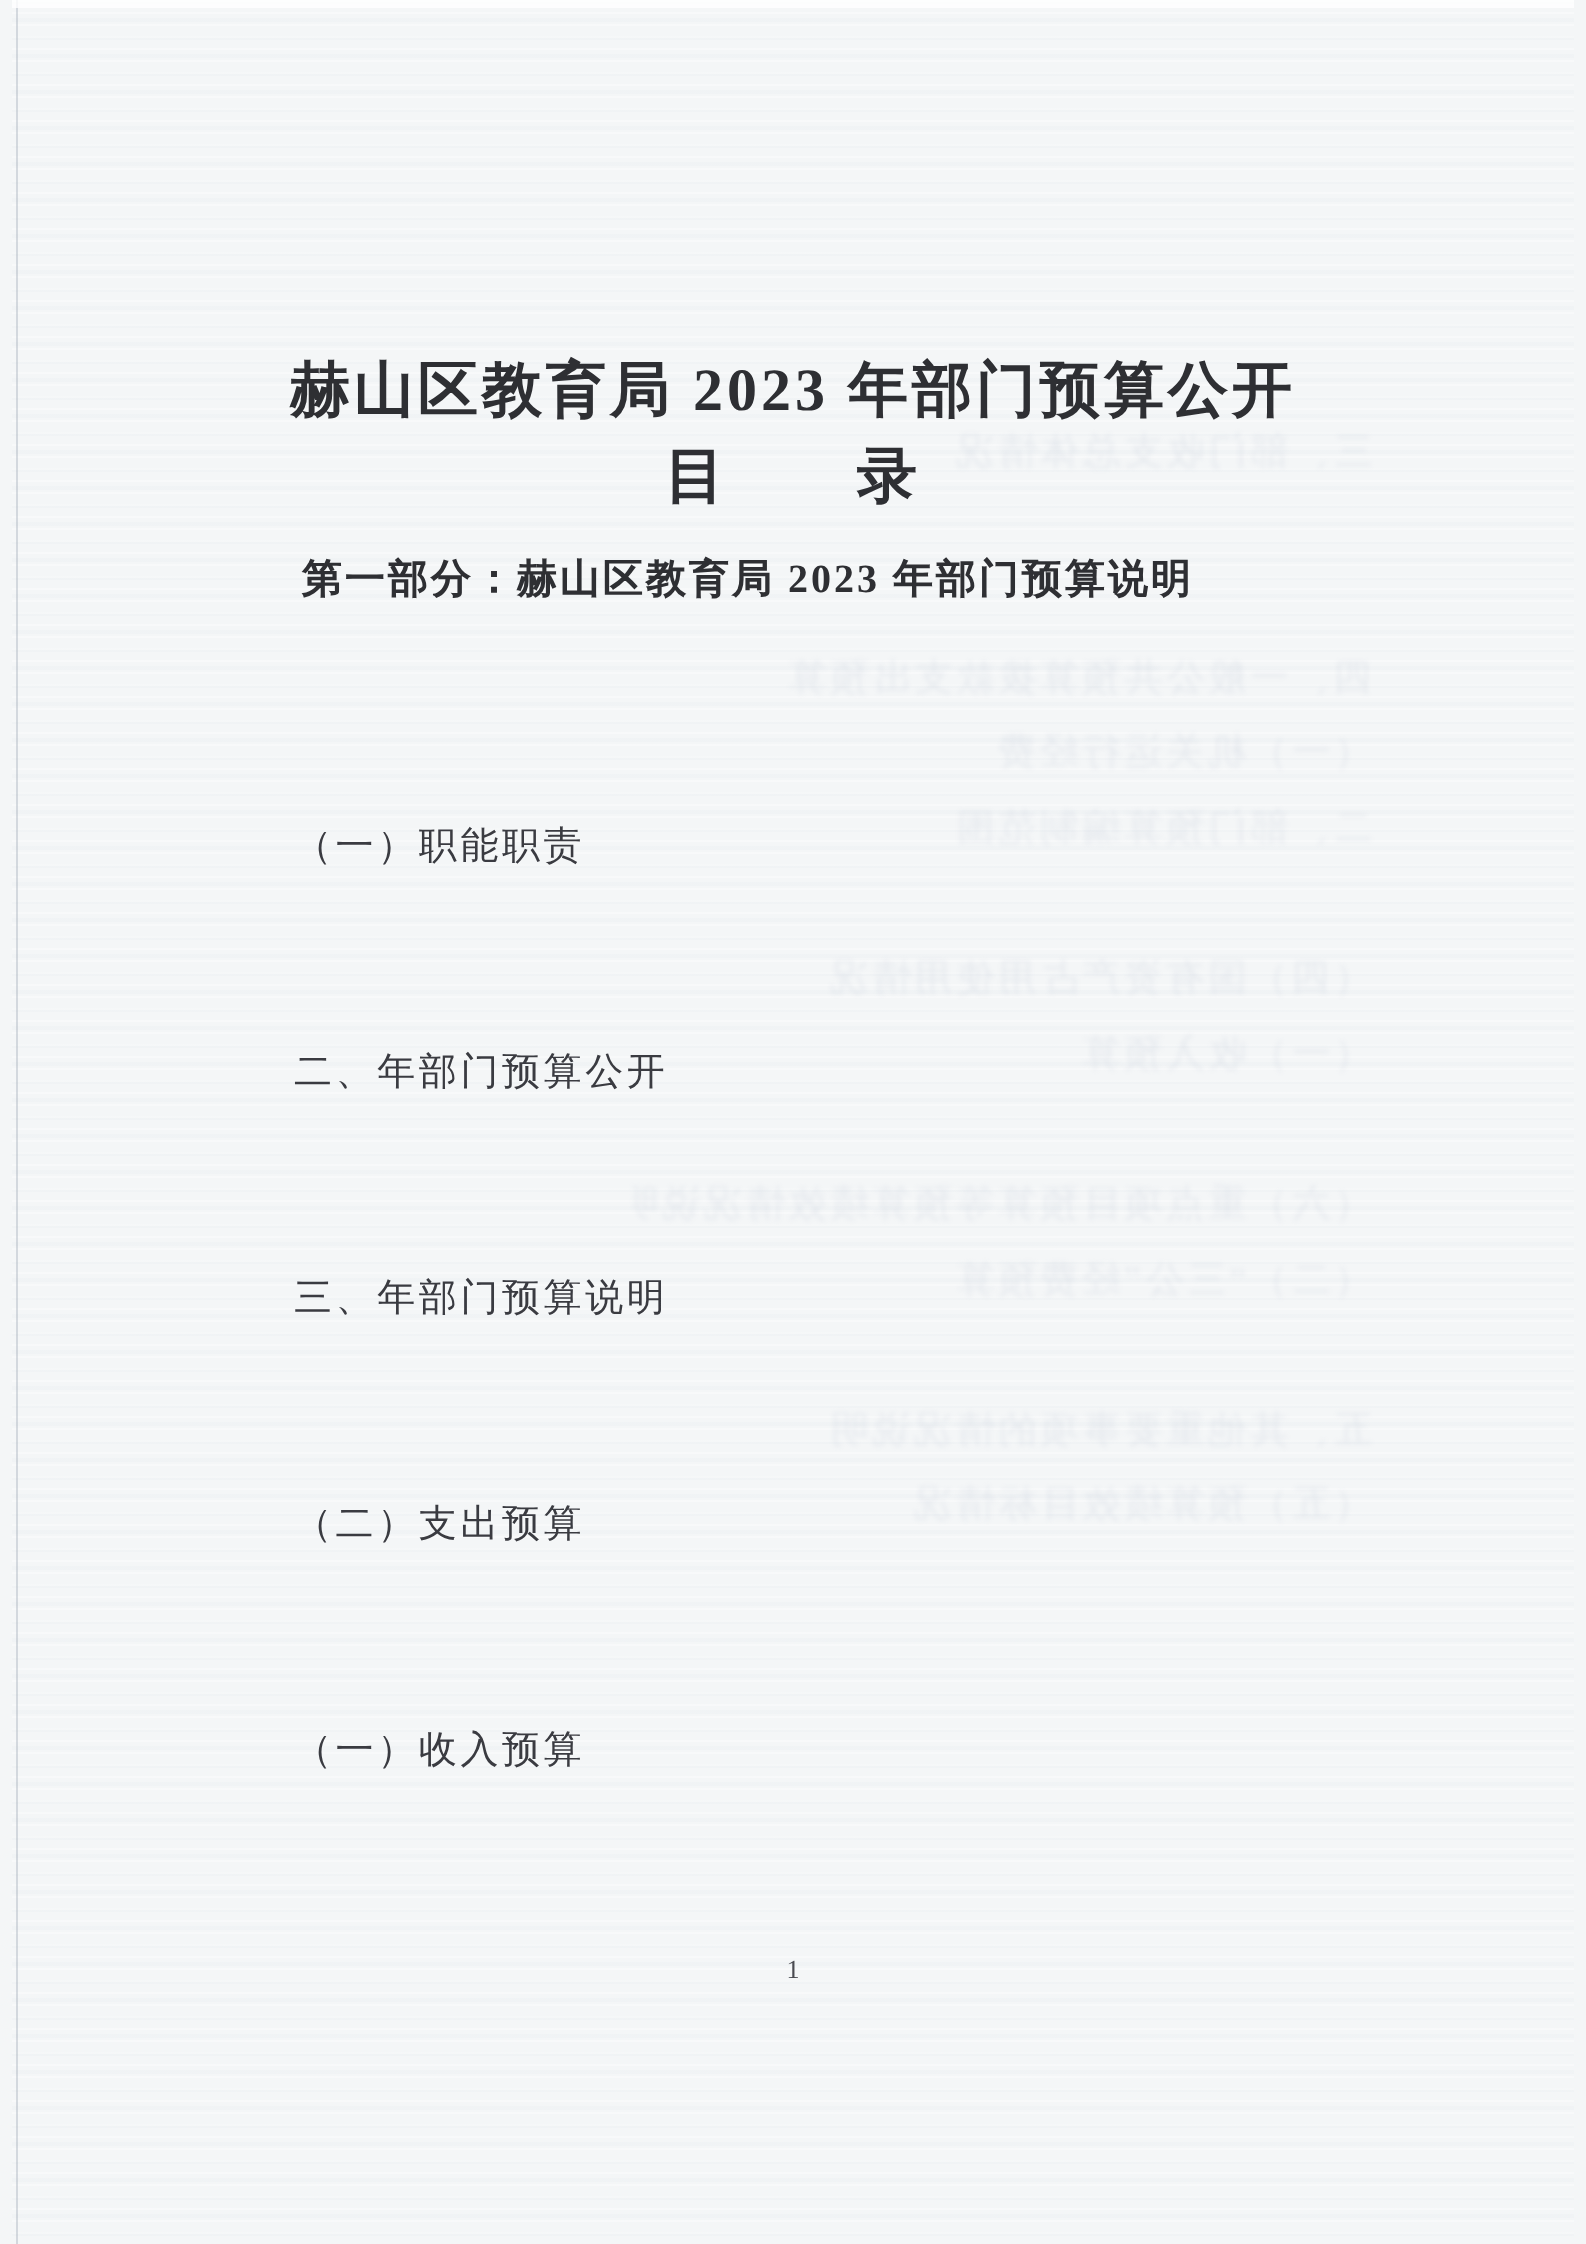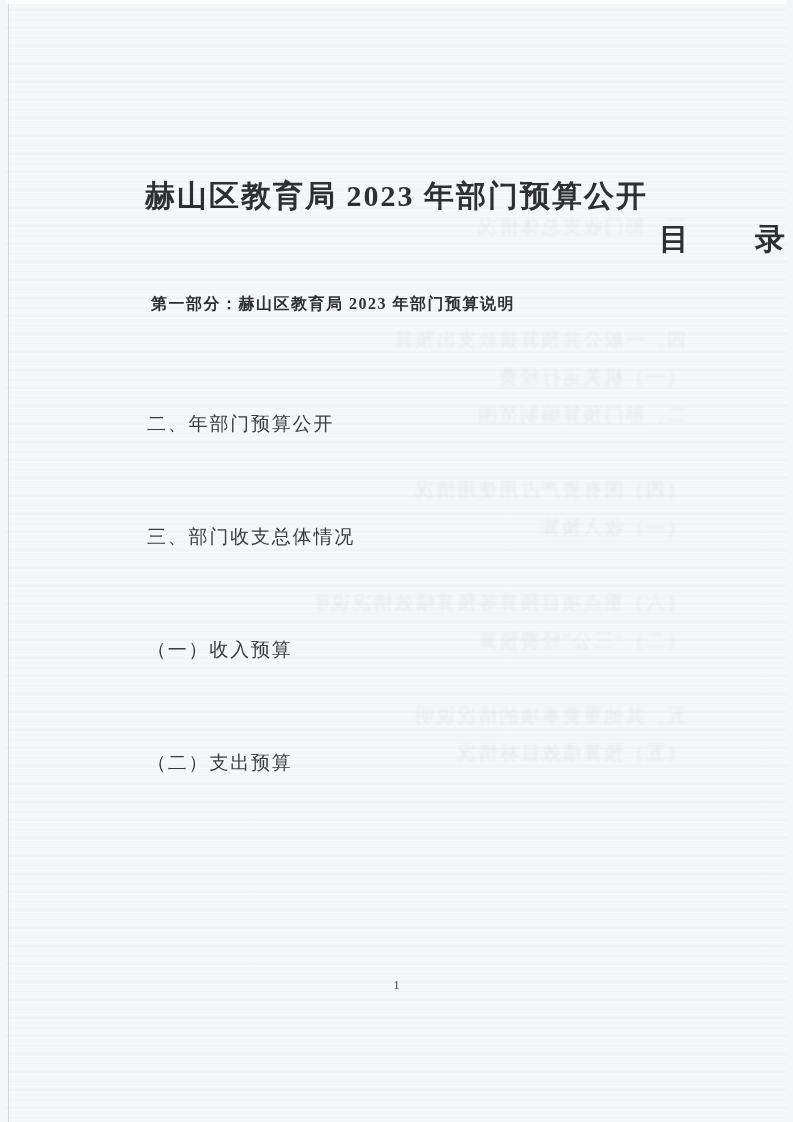--- a/index.html
+++ b/index.html
@@ -69,28 +69,28 @@
     left: 0;
     width: 100%;
     text-align: center;
     font-weight: bold;
     font-size: 30px;
     letter-spacing: 2px;
     line-height: 43px;
     color: #2e2f33;
   }
   .title-block .doc-title { white-space: pre; }
-  .title-block .toc-heading { white-space: pre; text-align: right; }
+  .title-block .toc-heading { white-space: pre; }
 
   .part-heading {
     position: absolute;
-    top: 294px;
+    top: 276px;
     left: 145px;
     font-weight: bold;
-    font-size: 16px;
+    font-size: 20px;
     letter-spacing: 1.5px;
     color: #2e2f33;
     white-space: pre;
   }
 
   .toc-list {
     position: absolute;
     top: 330px;
     left: 141px;
     margin: 0;
@@ -140,24 +140,25 @@
   </div>
 
   <div class="title-block">
     <div class="doc-title">赫山区教育局 2023 年部门预算公开</div>
     <div class="toc-heading">目　　录</div>
   </div>
 
   <div class="part-heading">第一部分：赫山区教育局 2023 年部门预算说明</div>
 
   <ul class="toc-list">
+    <li>（一）职能职责</li>
     <li>二、年部门预算公开</li>
-    <li>三、部门收支总体情况</li>
+    <li>三、年部门预算说明</li>
+    <li>（二）支出预算</li>
     <li>（一）收入预算</li>
-    <li>（二）支出预算</li>
     
     
     
     
     
     
     
     
     
     

